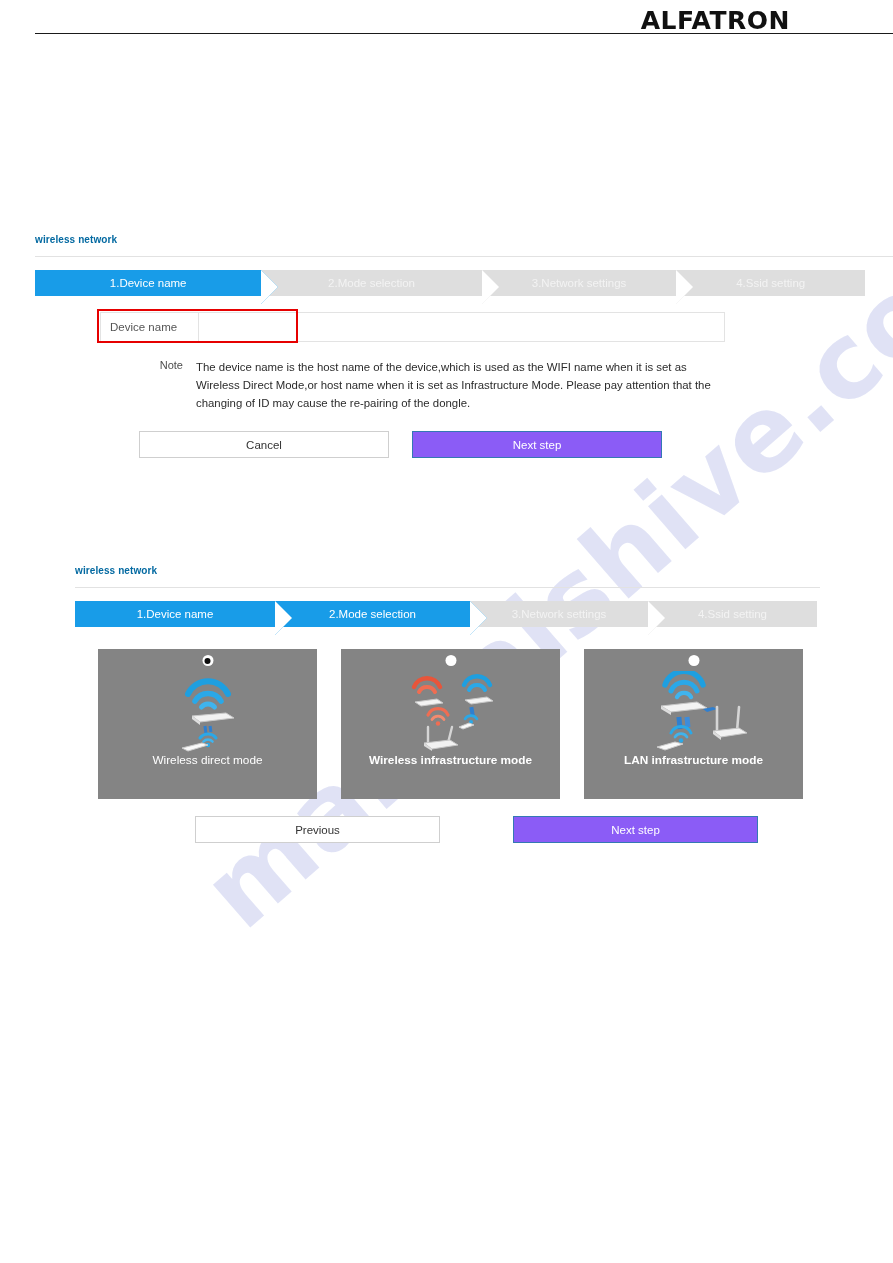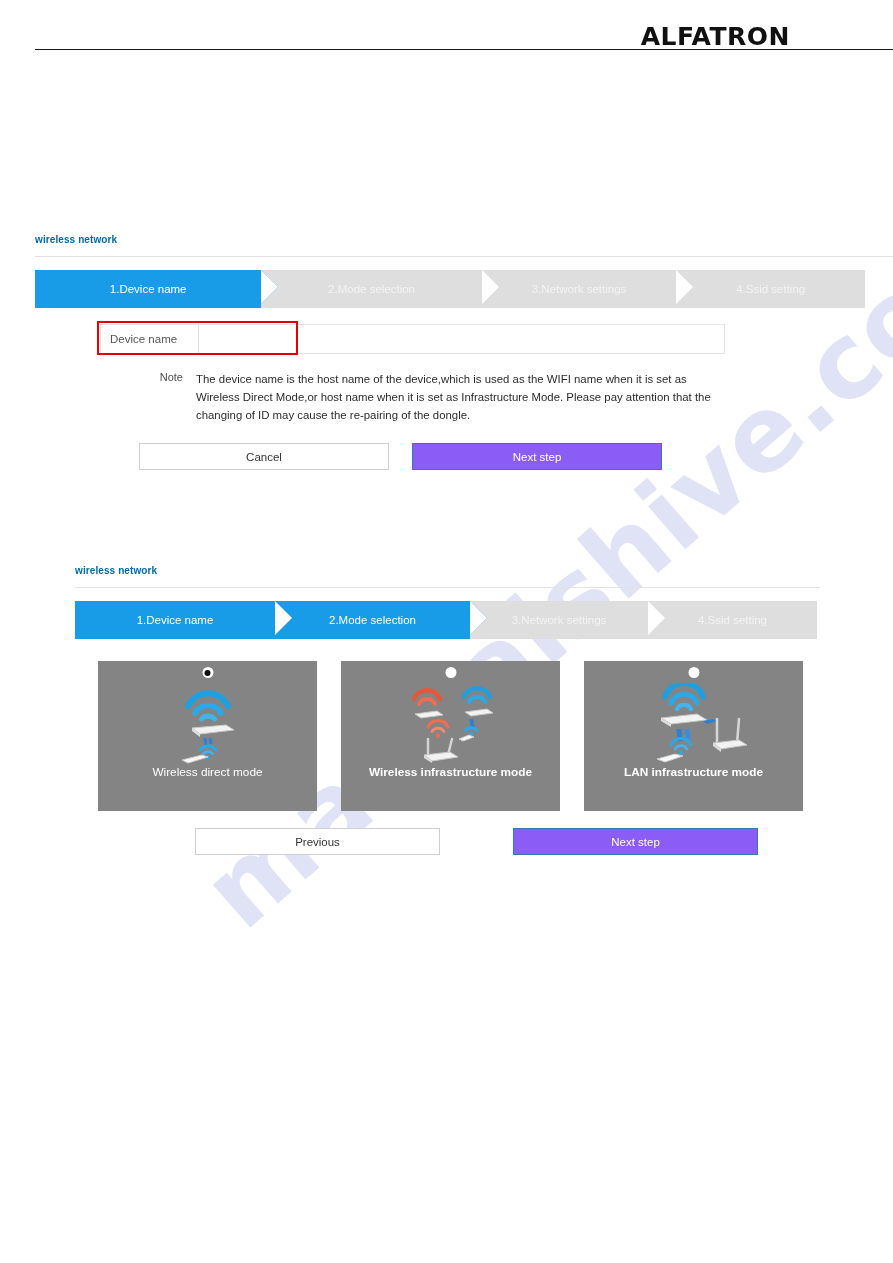--- a/index.html
+++ b/index.html
@@ -36,21 +36,21 @@
     white-space: nowrap;
     transform: rotate(-41deg);
     transform-origin: left top;
     letter-spacing: 1px;
   }
   .wm-a { left: 60px; top: 560px; }
 
   
   .page-header {
     position: absolute;
-    left: 0; top: 16px;
+    left: 0; top: 0;
     width: 814px;
     height: 40px;
     z-index: 2;
   }
   .brand-logo {
     position: absolute;
     right: 24px;
     top: 6px;
     font-family: "DejaVu Sans", sans-serif;
     font-weight: 700;
@@ -82,21 +82,21 @@
   }
 
   
   .stepper {
     display: flex;
     align-items: stretch;
     margin-top: 13px;
   }
   .step {
     position: relative;
-    height: 38px;
+    height: 26px;
     display: flex;
     align-items: center;
     justify-content: center;
     font-size: 11.5px;
     color: #ffffff;
     box-sizing: border-box;
   }
   .step-label { position: relative; z-index: 2; text-align: center; }
   .step.active { background: #189ce8; }
   .step.inactive { background: #dedede; color: #f3f3f3; }

